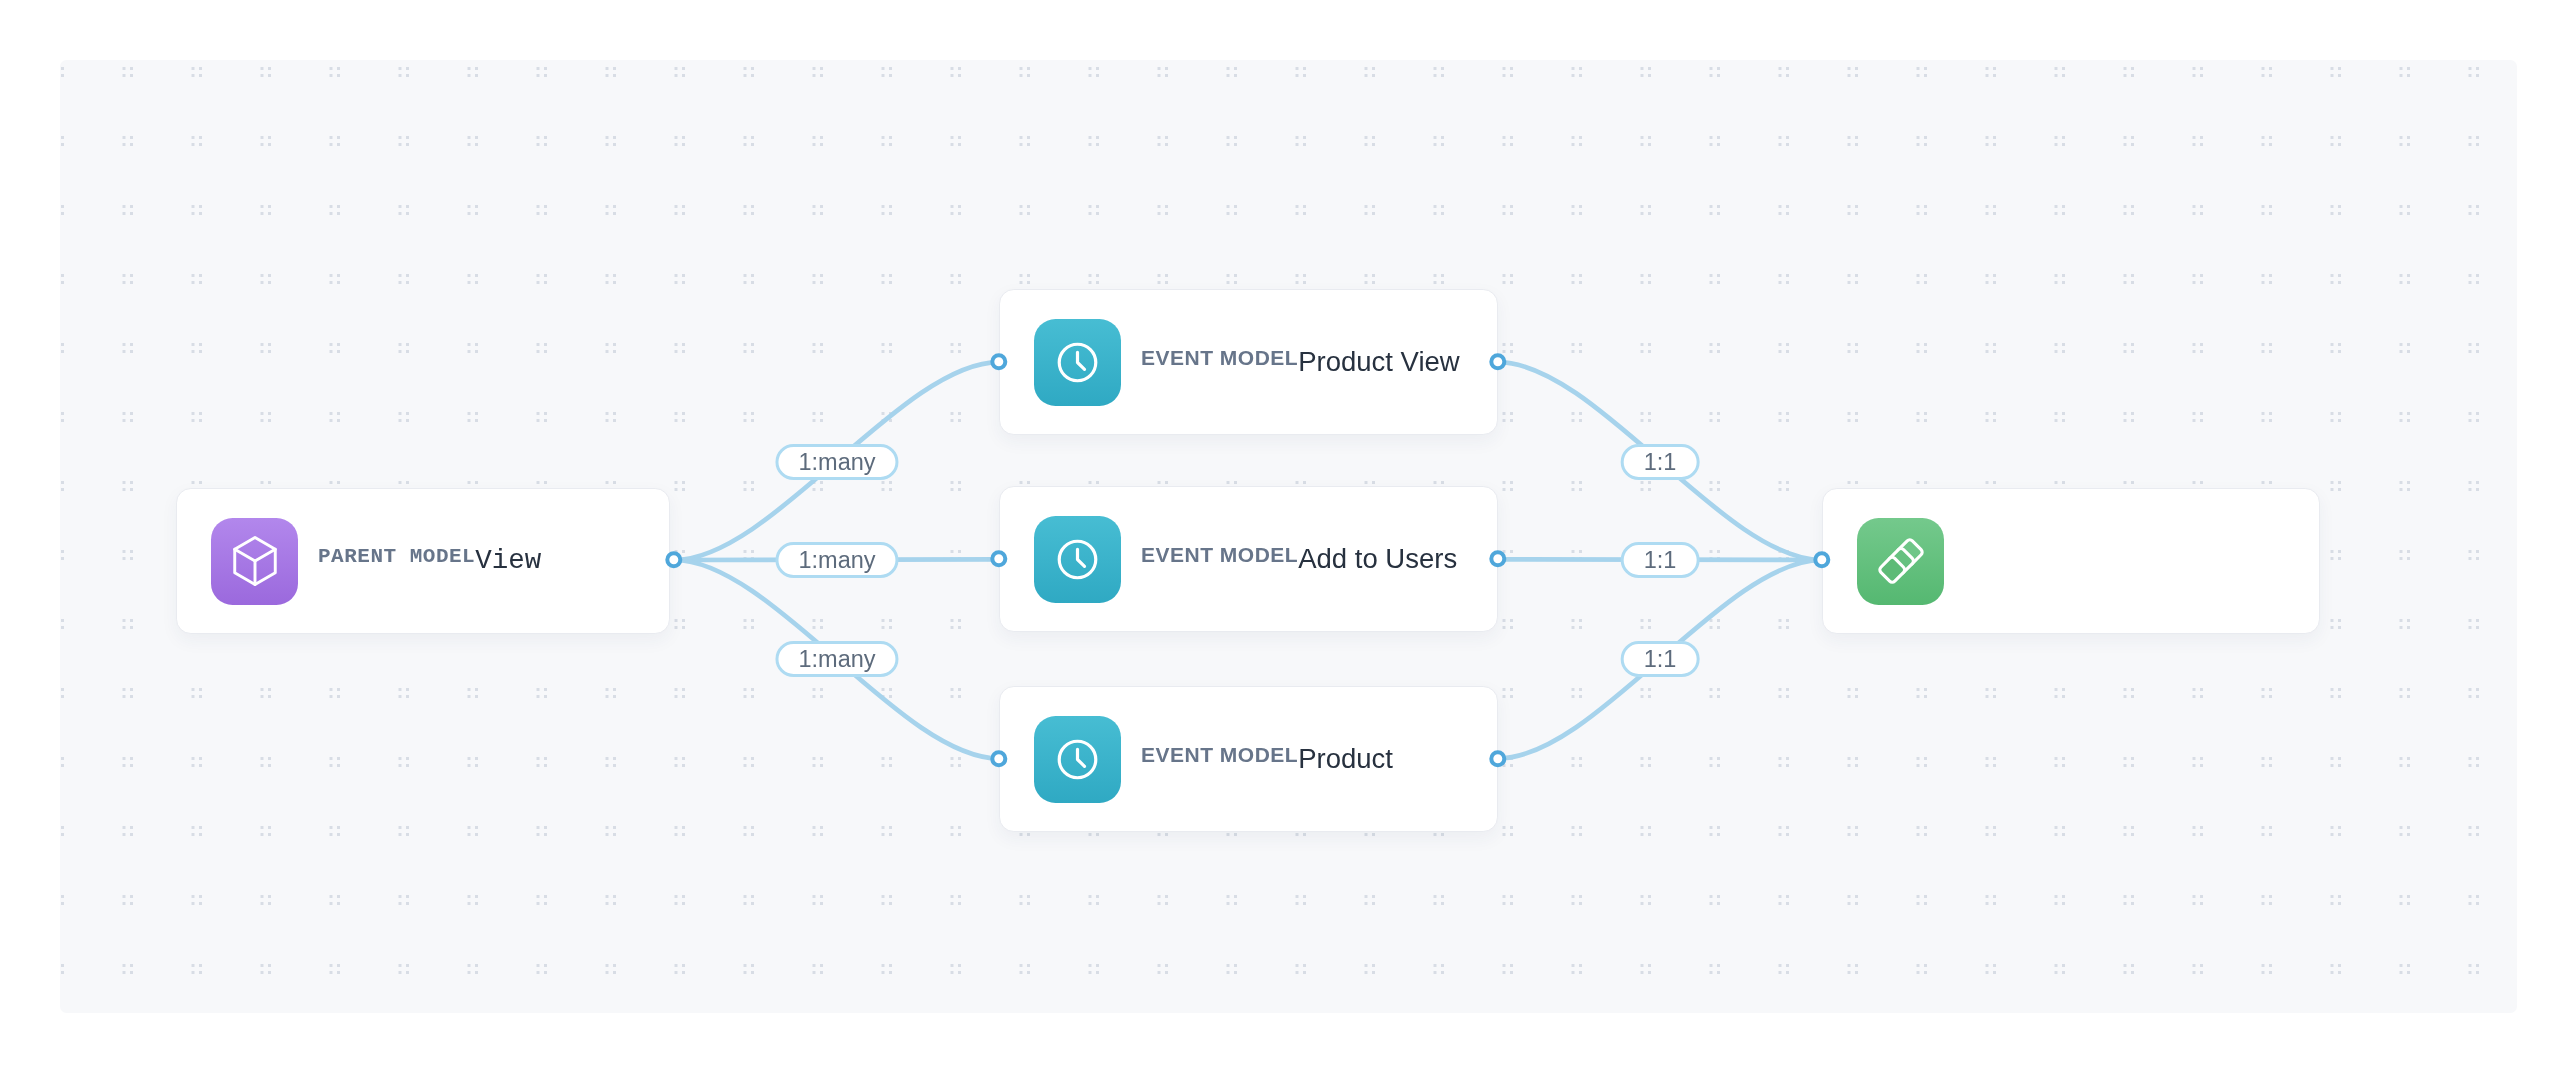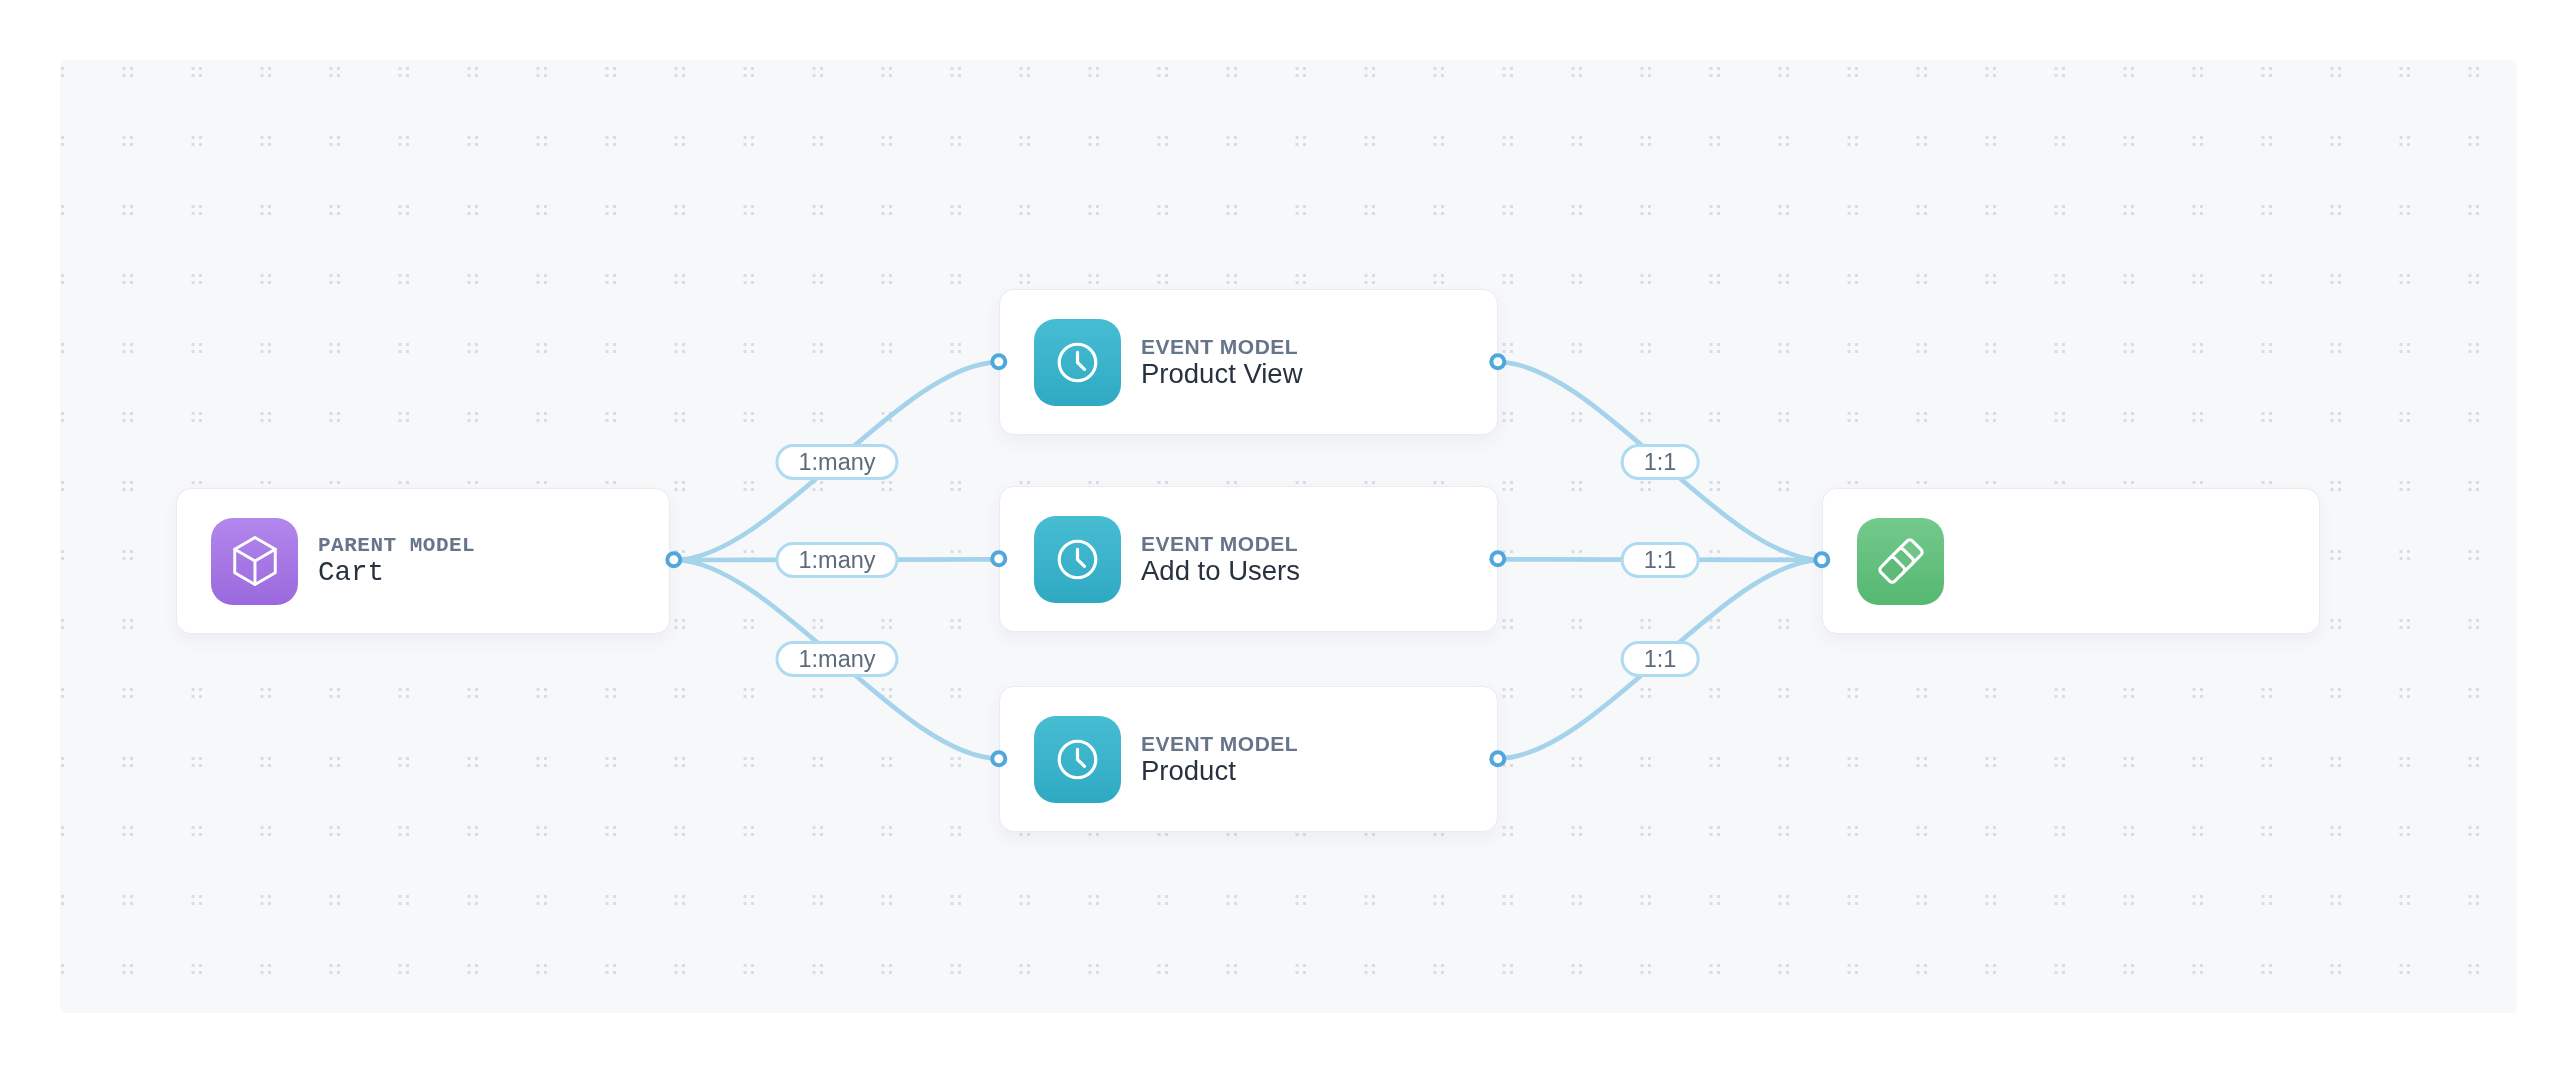--- a/index.html
+++ b/index.html
@@ -33,21 +33,21 @@
   .n-atc {left:999px;top:486px;width:499px;height:146px;}
   .n-pur {left:999px;top:686px;width:499px;height:146px;}
   .n-rel {left:1822px;top:488px;width:498px;height:146px;}
   .tile{
     width:87px;height:87px;border-radius:21.5px;flex:0 0 auto;
     display:flex;align-items:center;justify-content:center;
   }
   .tile.purple{background:linear-gradient(180deg,#b287ec,#9b69dd);}
   .tile.teal  {background:linear-gradient(180deg,#47bdd3,#2fa9c3);}
   .tile.green {background:linear-gradient(180deg,#74c98c,#55b871);}
-  .txt{margin-left:20px;display:flex;flex-direction:column;}
+  .txt{margin-left:20px;display:flex;flex-direction:row;}
   .lbl{font-size:21px;font-weight:700;color:#67758a;letter-spacing:0.5px;line-height:1.1;}
   .ttl{font-size:27.5px;font-weight:500;color:#27313f;line-height:1.15;}
   
   .pill{
     position:absolute;transform:translate(-50%,-50%);box-sizing:border-box;
     background:#ffffff;border:3.4px solid #aedbf2;border-radius:670px;
     color:#5d6b7c;font-size:23.5px;font-weight:500;height:36px;
     display:flex;align-items:center;justify-content:center;padding:0 20px;white-space:nowrap;
   }
   .pl-1{left:837px;top:462px;} .pl-2{left:837px;top:560px;} .pl-3{left:837px;top:659px;}
@@ -82,21 +82,21 @@
   <div class="node n-users">
     <div class="tile purple">
       <svg class="icon-svg" width="64" height="64" viewBox="0 0 24 24" fill="none" stroke="#ffffff" stroke-width="1.1" stroke-linejoin="round" stroke-linecap="round">
         <path d="M12 3.2 L19.6 7.6 V16.4 L12 20.8 L4.4 16.4 V7.6 Z"></path>
         <path d="M4.4 7.6 L12 12 L19.6 7.6"></path>
         <path d="M12 12 V20.8"></path>
       </svg>
     </div>
     <div class="txt">
       <div class="lbl">PARENT MODEL</div>
-      <div class="ttl">Cart</div>
+      <div class="ttl">View</div>
     </div>
   </div>
 
   <div class="node n-pv">
     <div class="tile teal">
       <svg class="icon-svg" width="51" height="51" viewBox="0 0 24 24" fill="none" stroke="#ffffff" stroke-width="1.5" stroke-linejoin="round" stroke-linecap="round">
         <circle cx="12" cy="12" r="8.6"></circle>
         <polyline points="12 7.2 12 12 15.3 15.2"></polyline>
       </svg>
     </div>

